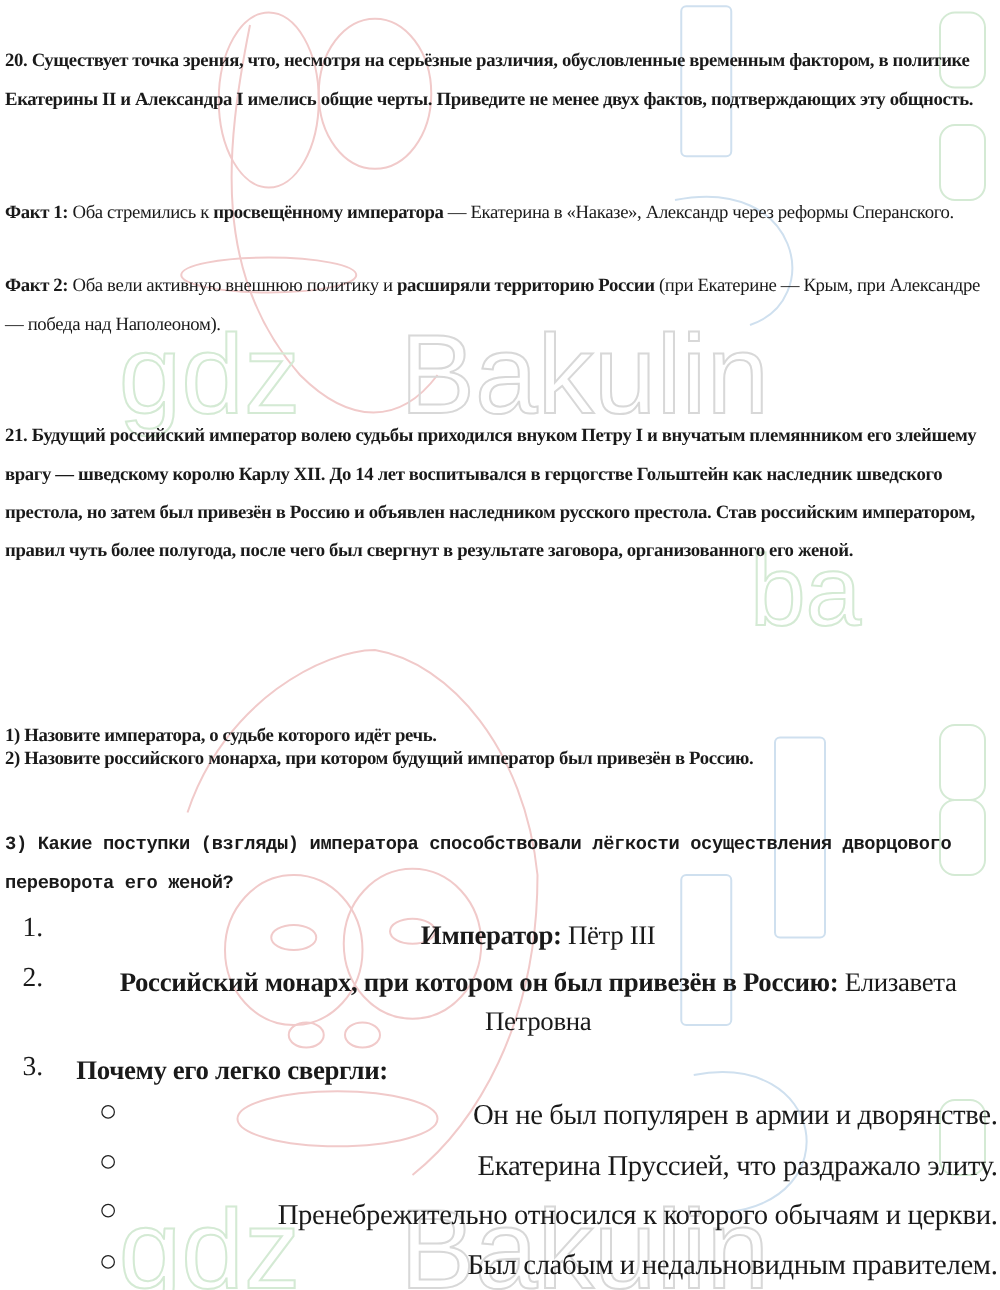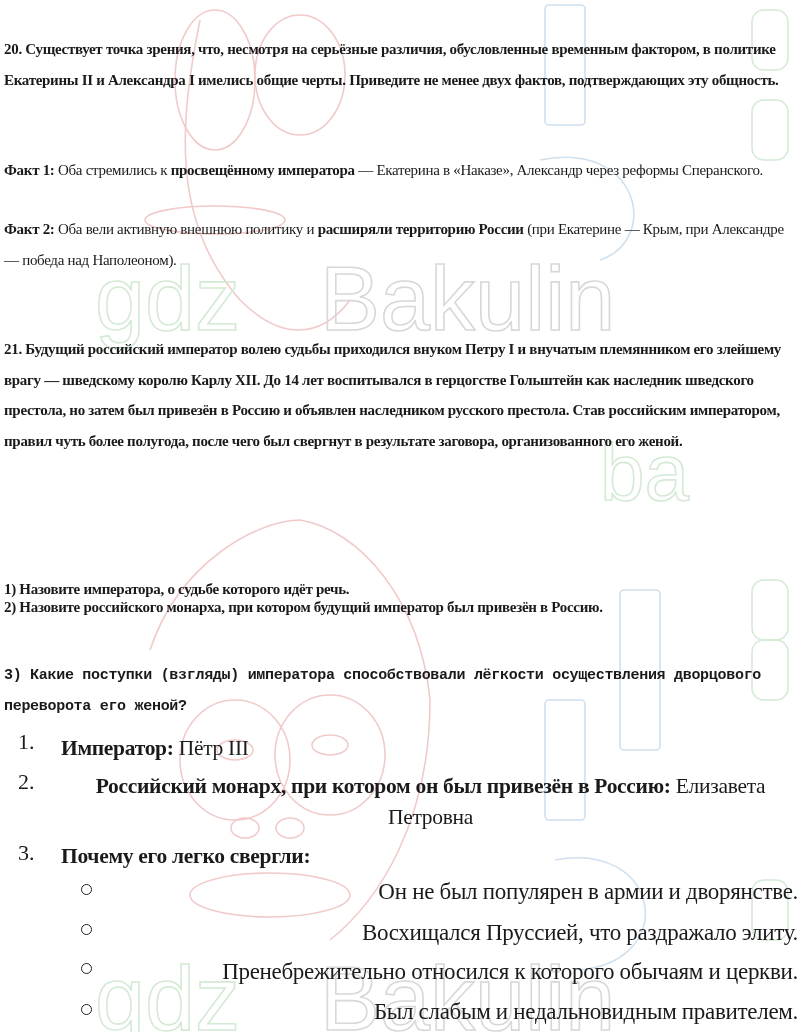--- a/index.html
+++ b/index.html
@@ -85,39 +85,39 @@
     <span class="b">Факт 2:</span><span> Оба вели активную внешнюю политику и </span><span class="b">расширяли территорию России</span><span> (при Екатерине — Крым, при Александре — победа над Наполеоном).</span>
   </p>
 
   <p class="p b" style="top:334px;">21. Будущий российский император волею судьбы приходился внуком Петру I и внучатым племянником его злейшему врагу — шведскому королю Карлу XII. До 14 лет воспитывался в герцогстве Гольштейн как наследник шведского престола, но затем был привезён в Россию и объявлен наследником русского престола. Став российским императором, правил чуть более полугода, после чего был свергнут в результате заговора, организованного его женой.</p>
 
   <p class="p b" style="top:574px;">1) Назовите императора, о судьбе которого идёт речь.</p>
   <p class="p b" style="top:592px;">2) Назовите российского монарха, при котором будущий император был привезён в Россию.</p>
   <p class="p b" style="top:661px;font-family:Liberation Mono, monospace;">3) Какие поступки (взгляды) императора способствовали лёгкости осуществления дворцового переворота его женой?</p>
 
   <span class="num" style="top:727px;">1.</span>
-  <div class="item" style="top:733px;">
+  <div class="item" style="top:733px;text-align:center;">
     <span class="b">Император:</span><span> Пётр III</span>
   </div>
 
   <span class="num" style="top:767px;">2.</span>
   <div class="item" style="top:771px;text-align:center;">
     <span class="b">Российский монарх, при котором он был привезён в Россию:</span><span> Елизавета Петровна</span>
   </div>
 
   <span class="num" style="top:838px;">3.</span>
   <div class="item" style="top:841px;">
     <span class="b">Почему его легко свергли:</span><span></span>
   </div>
 
   <span class="bullet" style="top:884px;"></span>
   <div class="sub" style="top:877px;">Он не был популярен в армии и дворянстве.</div>
 
   <span class="bullet" style="top:924px;"></span>
-  <div class="sub" style="top:918px;">Восхищался Пруссией, что раздражало элиту.</div>
+  <div class="sub" style="top:918px;">Екатерина Пруссией, что раздражало элиту.</div>
 
   <span class="bullet" style="top:963px;"></span>
   <div class="sub" style="top:957px;">Пренебрежительно относился к которого обычаям и церкви.</div>
 
   <span class="bullet" style="top:1004px;"></span>
   <div class="sub" style="top:997px;">Был слабым и недальновидным правителем.</div>
 
 </div>
 
 </body></html>

